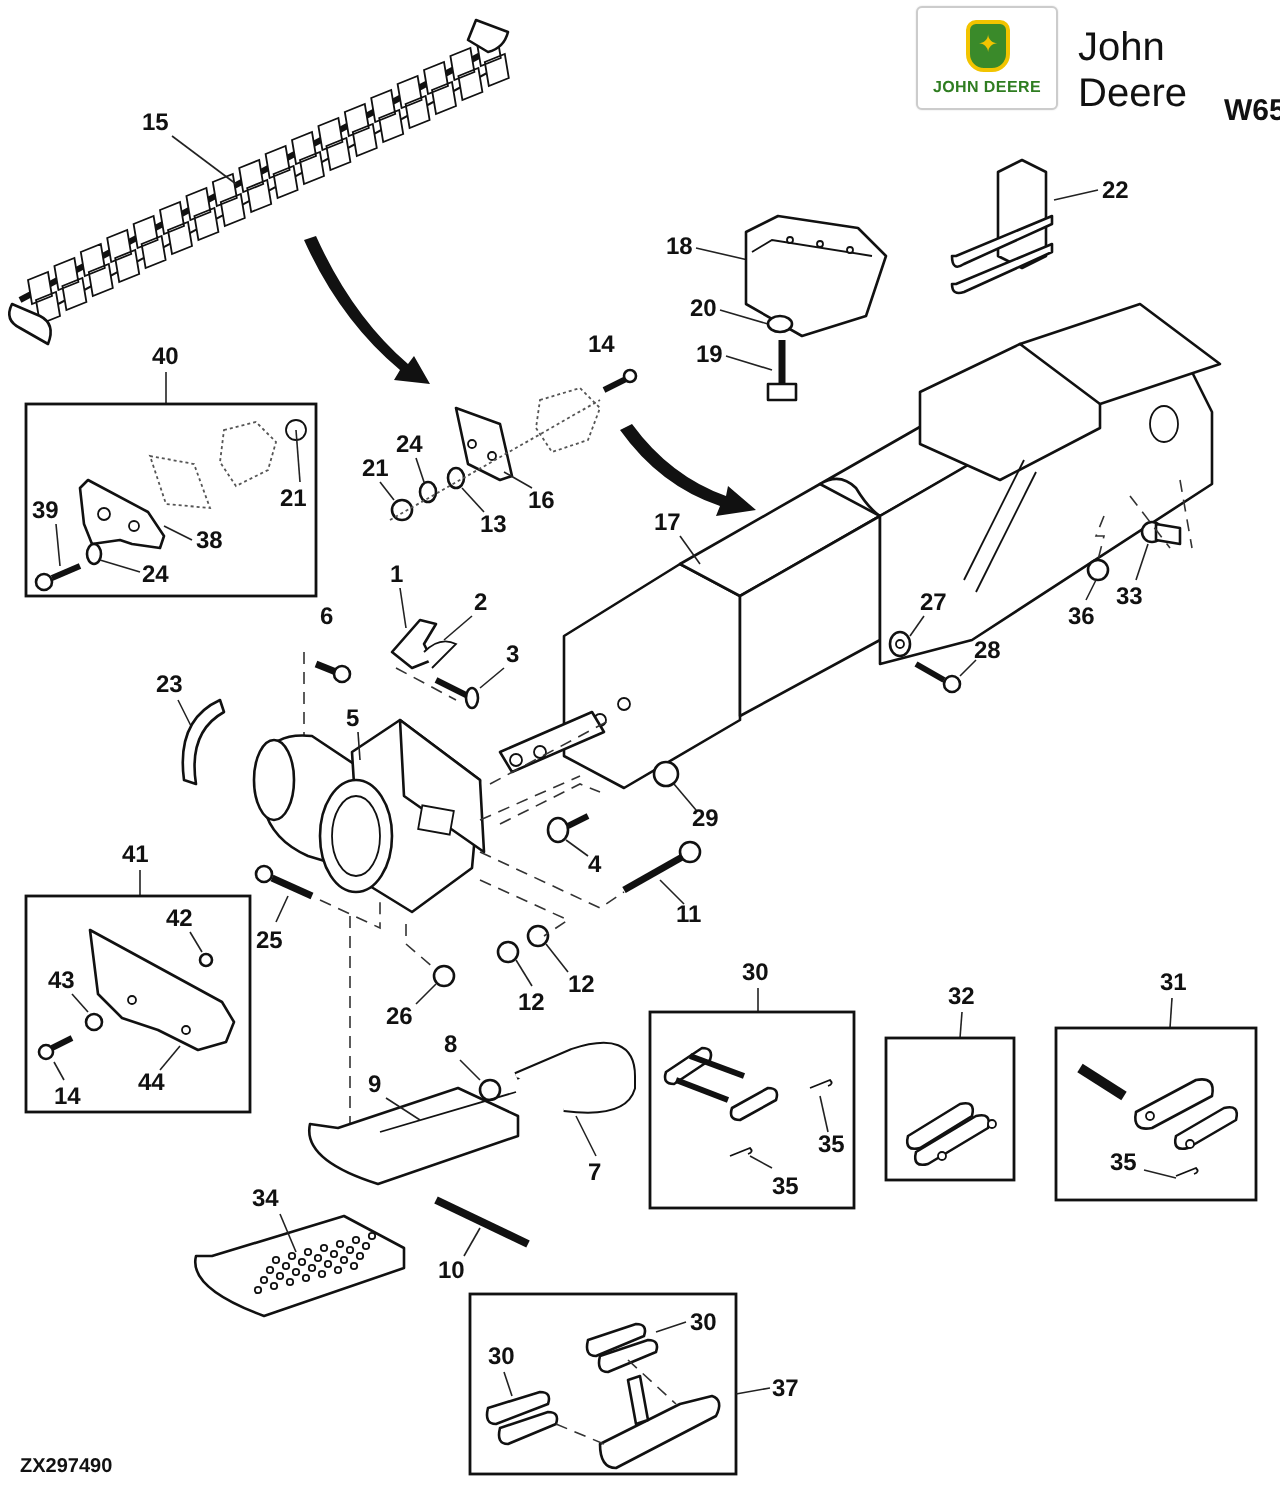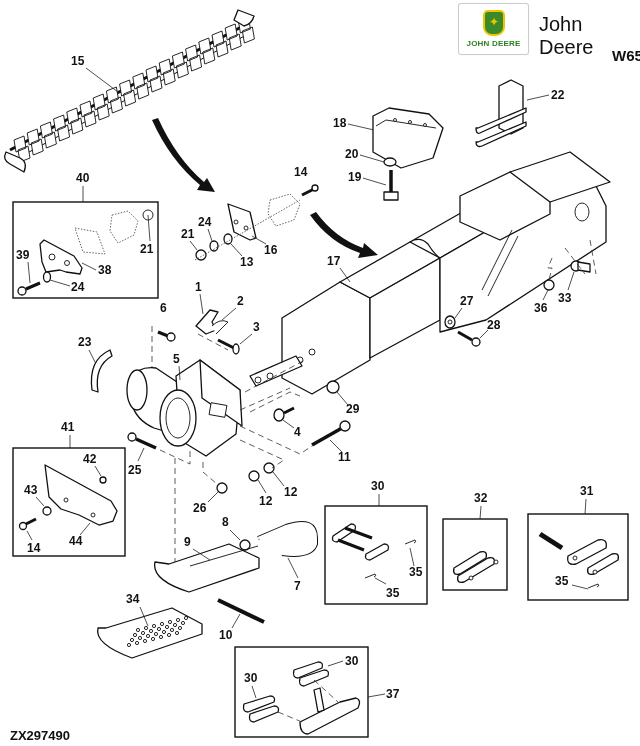--- a/index.html
+++ b/index.html
@@ -12,21 +12,21 @@
   .dash{stroke:#333;stroke-width:0.8;fill:none;stroke-dasharray:6 4;}
   .dot{stroke:#555;stroke-width:0.9;fill:none;stroke-dasharray:1.5 1.5;}
   .box{stroke:#111;stroke-width:1.4;fill:none;}
   .arrow{fill:#111;stroke:none;}
   #logo-card{position:absolute;left:458px;top:3px;width:69px;height:50px;border:1px solid #ccc;border-radius:3px;background:#fff;box-shadow:0 0 1px #ddd;}
   #logo-badge{position:absolute;left:24px;top:6px;width:22px;height:26px;background:#3a8a2a;border-radius:5px 5px 9px 9px;border:2px solid #f2c400;box-sizing:border-box;}
   #logo-deer{position:absolute;left:3px;top:3px;width:12px;height:14px;color:#f2c400;font-size:12px;line-height:14px;text-align:center;}
   #logo-text{position:absolute;left:0;top:35px;width:69px;text-align:center;font-size:8px;font-weight:bold;color:#2f7d21;letter-spacing:0.2px;}
   #brand-title{position:absolute;left:539px;top:13px;font-size:20px;color:#111;font-family:"Liberation Sans",sans-serif;}
   #model-title{position:absolute;left:572px;top:47px;font-size:15px;font-weight:bold;color:#111;margin-left:40px;}
-  #ref-code{position:absolute;left:10px;top:728px;font-size:13px;font-weight:bold;color:#111;}
+  #ref-code{position:absolute;left:10px;top:728px;font-size:10px;font-weight:bold;color:#111;}
 </style>
 </head>
 <body>
 
 <div id="logo-card">
   <div id="logo-badge">
     <div id="logo-deer">✦</div>
   </div>
   <div id="logo-text">JOHN DEERE</div>
 </div>

